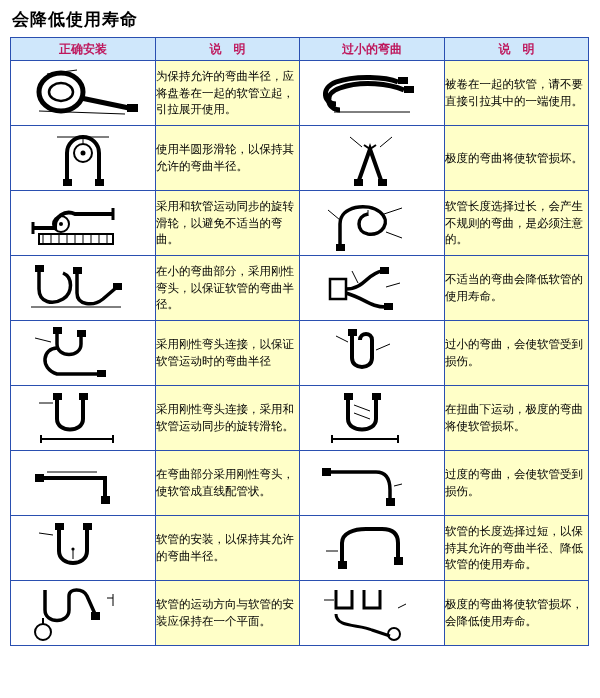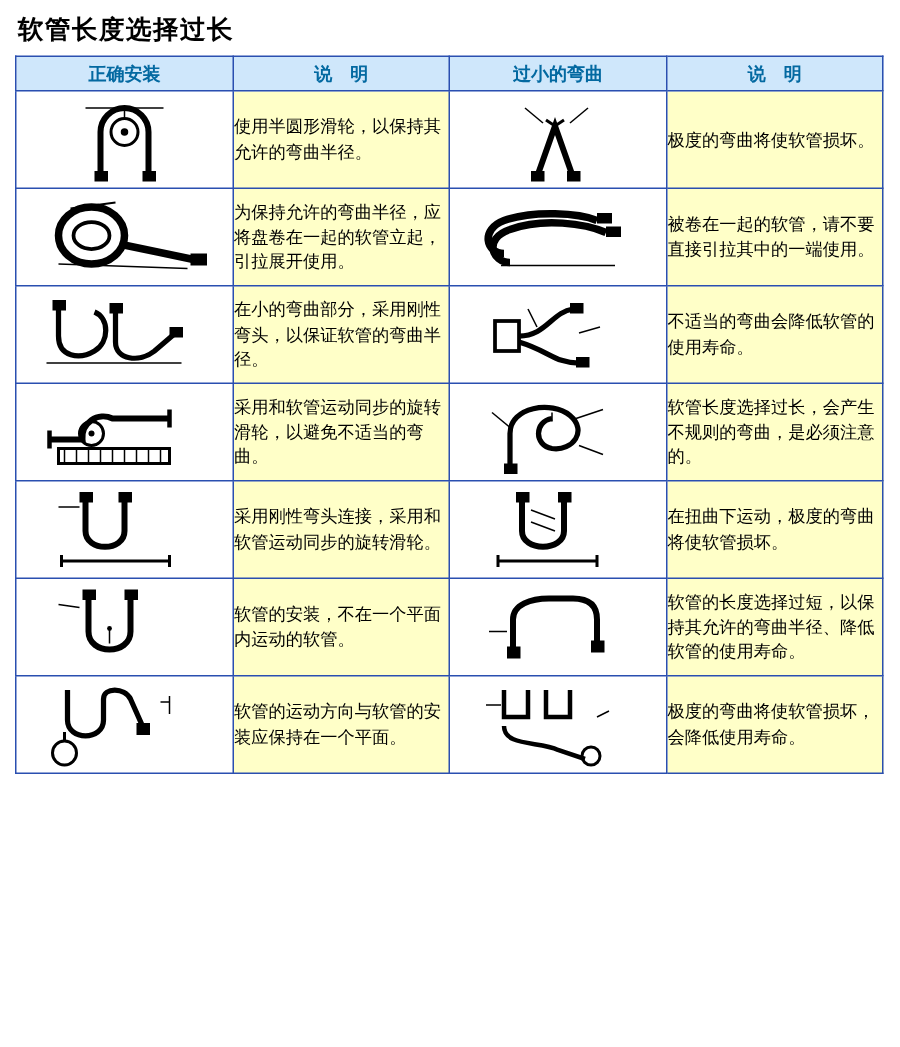--- a/index.html
+++ b/index.html
@@ -38,21 +38,21 @@
   table.hose-table td, table.hose-table th {
     border: 1px solid #2a4fb0;
     padding: 0;
     vertical-align: middle;
   }
   thead th {
     background: #cfe7fb;
     height: 22px;
     font-size: 12px;
     font-weight: bold;
-    color: #0369a1;
+    color: #be185d;
     text-align: center;
   }
   col.c-img { width: 145px; }
   col.c-txt { width: 144px; }
 
   td.img-cell {
     background: #ffffff;
     text-align: center;
     height: 64px;
   }
@@ -68,21 +68,21 @@
     display: block;
     margin: 0 auto;
   }
   .row-h { height: 63px; }
 </style>
 </head>
 <body>
 
 <div id="page">
 
-  <div id="title">软管长度选择过长</div>
+  <div id="title">会降低使用寿命</div>
 
   <table class="hose-table">
     <colgroup>
       <col class="c-img">
         <col class="c-txt">
         <col class="c-img">
         <col class="c-txt">
     </colgroup>
     <thead>
       <tr>
@@ -90,20 +90,44 @@
         <th>说　明</th>
         <th>过小的弯曲</th>
         <th>说　明</th>
       </tr>
     </thead>
     <tbody>
 
       <tr class="row-h">
         <td class="img-cell">
           <svg class="fig" width="132" height="58" viewBox="0 0 132 58">
+            <ellipse cx="44" cy="28" rx="22" ry="19" fill="none" stroke="#000" stroke-width="5"></ellipse>
+            <ellipse cx="44" cy="28" rx="12" ry="9" fill="none" stroke="#000" stroke-width="2.5"></ellipse>
+            <path d="M64 34 L112 44" stroke="#000" stroke-width="5" fill="none"></path>
+            <rect x="110" y="40" width="11" height="8" fill="#000"></rect>
+            <path d="M30 10 L60 6" stroke="#000" stroke-width="1.2" fill="none"></path>
+            <path d="M22 47 L108 50" stroke="#000" stroke-width="1" fill="none"></path>
+          </svg>
+        </td>
+        <td class="txt-cell">为保持允许的弯曲半径，应将盘卷在一起的软管立起，引拉展开使用。</td>
+        <td class="img-cell">
+          <svg class="fig" width="132" height="58" viewBox="0 0 132 58">
+            <path d="M30 40 C18 40 14 24 30 18 C50 11 80 13 92 18" fill="none" stroke="#000" stroke-width="5"></path>
+            <path d="M34 46 C22 46 16 30 34 24 C56 16 84 20 98 26" fill="none" stroke="#000" stroke-width="5"></path>
+            <rect x="92" y="13" width="10" height="7" fill="#000"></rect>
+            <rect x="98" y="22" width="10" height="7" fill="#000"></rect>
+            <path d="M28 48 L104 48" stroke="#000" stroke-width="1" fill="none"></path>
+          </svg>
+        </td>
+        <td class="txt-cell">被卷在一起的软管，请不要直接引拉其中的一端使用。</td>
+      </tr>
+
+      <tr class="row-h">
+        <td class="img-cell">
+          <svg class="fig" width="132" height="58" viewBox="0 0 132 58">
             <path d="M50 54 L50 24 A16 16 0 0 1 82 24 L82 54" fill="none" stroke="#000" stroke-width="4"></path>
             <circle cx="66" cy="24" r="9" fill="none" stroke="#000" stroke-width="2"></circle>
             <circle cx="66" cy="24" r="2.5" fill="#000"></circle>
             <rect x="46" y="50" width="9" height="7" fill="#000"></rect>
             <rect x="78" y="50" width="9" height="7" fill="#000"></rect>
             <path d="M40 8 L92 8" stroke="#000" stroke-width="1" fill="none"></path>
             <path d="M66 8 L66 14" stroke="#000" stroke-width="1" fill="none"></path>
           </svg>
         </td>
         <td class="txt-cell">使用半圆形滑轮，以保持其允许的弯曲半径。</td>
@@ -116,39 +140,41 @@
             <path d="M44 8 L56 18" stroke="#000" stroke-width="1"></path>
             <path d="M86 8 L74 18" stroke="#000" stroke-width="1"></path>
           </svg>
         </td>
         <td class="txt-cell">极度的弯曲将使软管损坏。</td>
       </tr>
 
       <tr class="row-h">
         <td class="img-cell">
           <svg class="fig" width="132" height="58" viewBox="0 0 132 58">
-            <ellipse cx="44" cy="28" rx="22" ry="19" fill="none" stroke="#000" stroke-width="5"></ellipse>
-            <ellipse cx="44" cy="28" rx="12" ry="9" fill="none" stroke="#000" stroke-width="2.5"></ellipse>
-            <path d="M64 34 L112 44" stroke="#000" stroke-width="5" fill="none"></path>
-            <rect x="110" y="40" width="11" height="8" fill="#000"></rect>
-            <path d="M30 10 L60 6" stroke="#000" stroke-width="1.2" fill="none"></path>
-            <path d="M22 47 L108 50" stroke="#000" stroke-width="1" fill="none"></path>
-          </svg>
-        </td>
-        <td class="txt-cell">为保持允许的弯曲半径，应将盘卷在一起的软管立起，引拉展开使用。</td>
-        <td class="img-cell">
-          <svg class="fig" width="132" height="58" viewBox="0 0 132 58">
-            <path d="M30 40 C18 40 14 24 30 18 C50 11 80 13 92 18" fill="none" stroke="#000" stroke-width="5"></path>
-            <path d="M34 46 C22 46 16 30 34 24 C56 16 84 20 98 26" fill="none" stroke="#000" stroke-width="5"></path>
-            <rect x="92" y="13" width="10" height="7" fill="#000"></rect>
-            <rect x="98" y="22" width="10" height="7" fill="#000"></rect>
-            <path d="M28 48 L104 48" stroke="#000" stroke-width="1" fill="none"></path>
-          </svg>
-        </td>
-        <td class="txt-cell">被卷在一起的软管，请不要直接引拉其中的一端使用。</td>
+            <path d="M16 34 L38 34 A14 14 0 0 1 58 20 L96 20" fill="none" stroke="#000" stroke-width="4"></path>
+            <circle cx="44" cy="30" r="8" fill="none" stroke="#000" stroke-width="2"></circle>
+            <circle cx="44" cy="30" r="2" fill="#000"></circle>
+            <rect x="22" y="40" width="74" height="10" fill="none" stroke="#000" stroke-width="2"></rect>
+            <path d="M26 40 L26 50 M34 40 L34 50 M42 40 L42 50 M50 40 L50 50 M58 40 L58 50 M66 40 L66 50 M74 40 L74 50 M82 40 L82 50 M90 40 L90 50" stroke="#000" stroke-width="1"></path>
+            <path d="M96 14 L96 26" stroke="#000" stroke-width="3"></path>
+            <path d="M16 28 L16 40" stroke="#000" stroke-width="3"></path>
+          </svg>
+        </td>
+        <td class="txt-cell">采用和软管运动同步的旋转滑轮，以避免不适当的弯曲。</td>
+        <td class="img-cell">
+          <svg class="fig" width="132" height="58" viewBox="0 0 132 58">
+            <path d="M34 52 L34 30 C34 12 62 8 74 18 C86 28 76 42 62 40 C50 38 50 22 62 20" fill="none" stroke="#000" stroke-width="3.5"></path>
+            <rect x="30" y="50" width="9" height="7" fill="#000"></rect>
+            <path d="M22 16 L34 26" stroke="#000" stroke-width="1"></path>
+            <path d="M96 14 L78 20" stroke="#000" stroke-width="1"></path>
+            <path d="M96 44 L80 38" stroke="#000" stroke-width="1"></path>
+            <path d="M62 16 L62 22" stroke="#000" stroke-width="1"></path>
+          </svg>
+        </td>
+        <td class="txt-cell">软管长度选择过长，会产生不规则的弯曲，是必须注意的。</td>
       </tr>
 
       <tr class="row-h">
         <td class="img-cell">
           <svg class="fig" width="132" height="58" viewBox="0 0 132 58">
             <path d="M22 10 L22 30 C22 44 36 46 46 40 C56 34 56 18 46 14" fill="none" stroke="#000" stroke-width="3.5"></path>
             <path d="M60 12 L60 34 C60 46 76 48 86 40 L100 28" fill="none" stroke="#000" stroke-width="3.5"></path>
             <rect x="18" y="6" width="9" height="7" fill="#000"></rect>
             <rect x="56" y="8" width="9" height="7" fill="#000"></rect>
             <rect x="96" y="24" width="9" height="7" fill="#000"></rect>
@@ -166,43 +192,39 @@
             <path d="M46 12 L52 24" stroke="#000" stroke-width="1"></path>
             <path d="M94 24 L80 28" stroke="#000" stroke-width="1"></path>
           </svg>
         </td>
         <td class="txt-cell">不适当的弯曲会降低软管的使用寿命。</td>
       </tr>
 
       <tr class="row-h">
         <td class="img-cell">
           <svg class="fig" width="132" height="58" viewBox="0 0 132 58">
-            <path d="M16 34 L38 34 A14 14 0 0 1 58 20 L96 20" fill="none" stroke="#000" stroke-width="4"></path>
-            <circle cx="44" cy="30" r="8" fill="none" stroke="#000" stroke-width="2"></circle>
-            <circle cx="44" cy="30" r="2" fill="#000"></circle>
-            <rect x="22" y="40" width="74" height="10" fill="none" stroke="#000" stroke-width="2"></rect>
-            <path d="M26 40 L26 50 M34 40 L34 50 M42 40 L42 50 M50 40 L50 50 M58 40 L58 50 M66 40 L66 50 M74 40 L74 50 M82 40 L82 50 M90 40 L90 50" stroke="#000" stroke-width="1"></path>
-            <path d="M96 14 L96 26" stroke="#000" stroke-width="3"></path>
-            <path d="M16 28 L16 40" stroke="#000" stroke-width="3"></path>
-          </svg>
-        </td>
-        <td class="txt-cell">采用和软管运动同步的旋转滑轮，以避免不适当的弯曲。</td>
-        <td class="img-cell">
-          <svg class="fig" width="132" height="58" viewBox="0 0 132 58">
-            <path d="M34 52 L34 30 C34 12 62 8 74 18 C86 28 76 42 62 40 C50 38 50 22 62 20" fill="none" stroke="#000" stroke-width="3.5"></path>
-            <rect x="30" y="50" width="9" height="7" fill="#000"></rect>
-            <path d="M22 16 L34 26" stroke="#000" stroke-width="1"></path>
-            <path d="M96 14 L78 20" stroke="#000" stroke-width="1"></path>
-            <path d="M96 44 L80 38" stroke="#000" stroke-width="1"></path>
-            <path d="M62 16 L62 22" stroke="#000" stroke-width="1"></path>
-          </svg>
-        </td>
-        <td class="txt-cell">软管长度选择过长，会产生不规则的弯曲，是必须注意的。</td>
-      </tr>
-
+            <path d="M40 6 L40 20 C40 34 64 34 64 20 L64 10" fill="none" stroke="#000" stroke-width="3.5"></path>
+            <path d="M40 24 C26 24 22 44 40 50 L84 50" fill="none" stroke="#000" stroke-width="3.5"></path>
+            <rect x="36" y="3" width="9" height="7" fill="#000"></rect>
+            <rect x="60" y="6" width="9" height="7" fill="#000"></rect>
+            <rect x="80" y="46" width="9" height="7" fill="#000"></rect>
+            <path d="M18 14 L34 18" stroke="#000" stroke-width="1"></path>
+          </svg>
+        </td>
+        <td class="txt-cell">采用刚性弯头连接，以保证软管运动时的弯曲半径</td>
+        <td class="img-cell">
+          <svg class="fig" width="132" height="58" viewBox="0 0 132 58">
+            <path d="M46 8 L46 34 C46 46 66 46 66 34 L66 16 C66 8 54 8 54 16" fill="none" stroke="#000" stroke-width="4"></path>
+            <rect x="42" y="5" width="9" height="7" fill="#000"></rect>
+            <path d="M30 12 L42 18" stroke="#000" stroke-width="1"></path>
+            <path d="M84 20 L70 26" stroke="#000" stroke-width="1"></path>
+          </svg>
+        </td>
+        <td class="txt-cell">过小的弯曲，会使软管受到损伤。</td>
+      </tr>
 
       <tr class="row-h">
         <td class="img-cell">
           <svg class="fig" width="132" height="58" viewBox="0 0 132 58">
             <path d="M40 8 L40 30 C40 44 66 44 66 30 L66 8" fill="none" stroke="#000" stroke-width="4"></path>
             <rect x="36" y="4" width="9" height="7" fill="#000"></rect>
             <rect x="62" y="4" width="9" height="7" fill="#000"></rect>
             <path d="M24 50 L96 50" stroke="#000" stroke-width="2"></path>
             <path d="M24 46 L24 54 M96 46 L96 54" stroke="#000" stroke-width="2"></path>
             <path d="M22 14 L36 14" stroke="#000" stroke-width="1"></path>
@@ -215,33 +237,53 @@
             <path d="M48 16 L64 22 M48 24 L64 30" stroke="#000" stroke-width="1"></path>
             <rect x="38" y="4" width="9" height="7" fill="#000"></rect>
             <rect x="66" y="4" width="9" height="7" fill="#000"></rect>
             <path d="M26 50 L92 50" stroke="#000" stroke-width="2"></path>
             <path d="M26 46 L26 54 M92 46 L92 54" stroke="#000" stroke-width="2"></path>
           </svg>
         </td>
         <td class="txt-cell">在扭曲下运动，极度的弯曲将使软管损坏。</td>
       </tr>
 
+      <tr class="row-h">
+        <td class="img-cell">
+          <svg class="fig" width="132" height="58" viewBox="0 0 132 58">
+            <path d="M22 24 L88 24 L88 44" fill="none" stroke="#000" stroke-width="4"></path>
+            <rect x="18" y="20" width="9" height="8" fill="#000"></rect>
+            <rect x="84" y="42" width="9" height="8" fill="#000"></rect>
+            <path d="M30 18 L80 18" stroke="#000" stroke-width="1"></path>
+          </svg>
+        </td>
+        <td class="txt-cell">在弯曲部分采用刚性弯头，使软管成直线配管状。</td>
+        <td class="img-cell">
+          <svg class="fig" width="132" height="58" viewBox="0 0 132 58">
+            <path d="M20 18 L70 18 C82 18 84 28 84 36 L84 46" fill="none" stroke="#000" stroke-width="3.5"></path>
+            <rect x="16" y="14" width="9" height="8" fill="#000"></rect>
+            <rect x="80" y="44" width="9" height="8" fill="#000"></rect>
+            <path d="M96 30 L88 32" stroke="#000" stroke-width="1"></path>
+          </svg>
+        </td>
+        <td class="txt-cell">过度的弯曲，会使软管受到损伤。</td>
+      </tr>
 
       <tr class="row-h">
         <td class="img-cell">
           <svg class="fig" width="132" height="58" viewBox="0 0 132 58">
             <path d="M42 8 L42 32 C42 48 70 48 70 32 L70 8" fill="none" stroke="#000" stroke-width="4"></path>
             <rect x="38" y="4" width="9" height="7" fill="#000"></rect>
             <rect x="66" y="4" width="9" height="7" fill="#000"></rect>
             <path d="M56 30 L56 40" stroke="#000" stroke-width="1"></path>
             <circle cx="56" cy="30" r="1.6" fill="#000"></circle>
             <path d="M22 14 L36 16" stroke="#000" stroke-width="1"></path>
           </svg>
         </td>
-        <td class="txt-cell">软管的安装，不在一个平面内运动的软管。</td>
+        <td class="txt-cell">软管的安装，以保持其允许的弯曲半径。</td>
         <td class="img-cell">
           <svg class="fig" width="132" height="58" viewBox="0 0 132 58">
             <path d="M36 46 L36 24 C36 14 48 10 60 10 L76 10 C88 10 92 16 92 24 L92 40" fill="none" stroke="#000" stroke-width="4"></path>
             <rect x="32" y="42" width="9" height="8" fill="#000"></rect>
             <rect x="88" y="38" width="9" height="8" fill="#000"></rect>
             <path d="M20 32 L32 32" stroke="#000" stroke-width="1"></path>
           </svg>
         </td>
         <td class="txt-cell">软管的长度选择过短，以保持其允许的弯曲半径、降低软管的使用寿命。</td>
       </tr>

